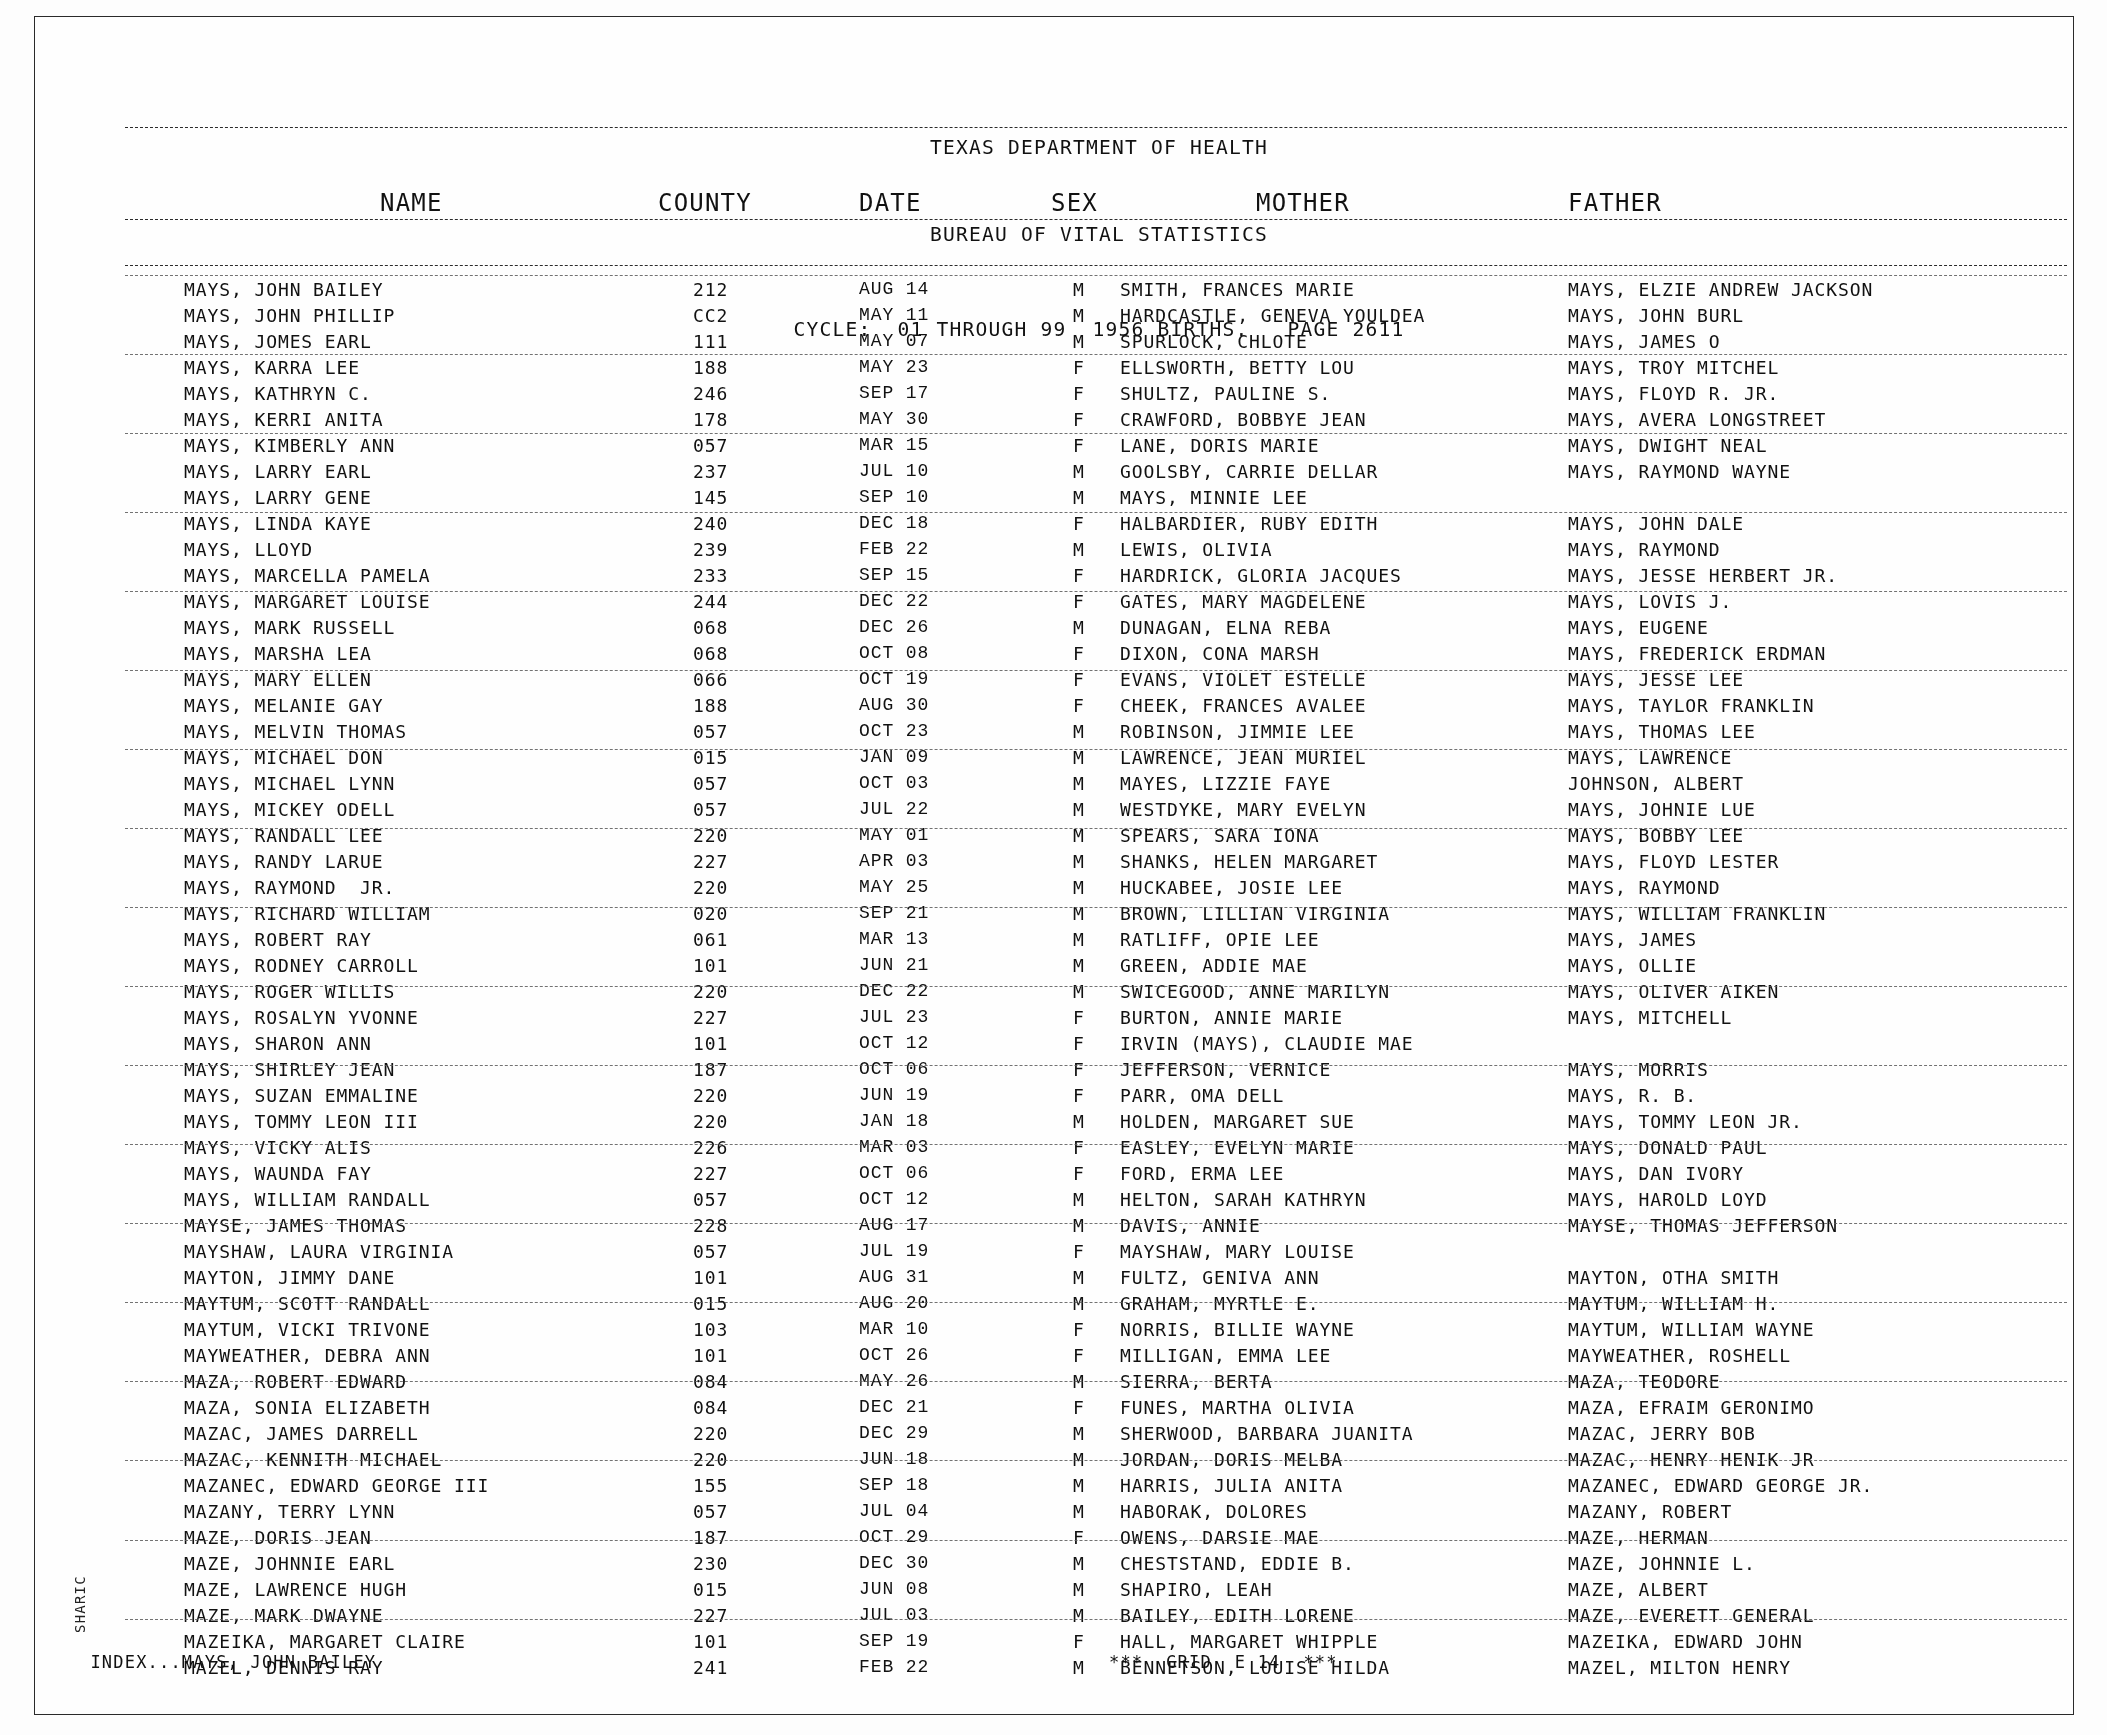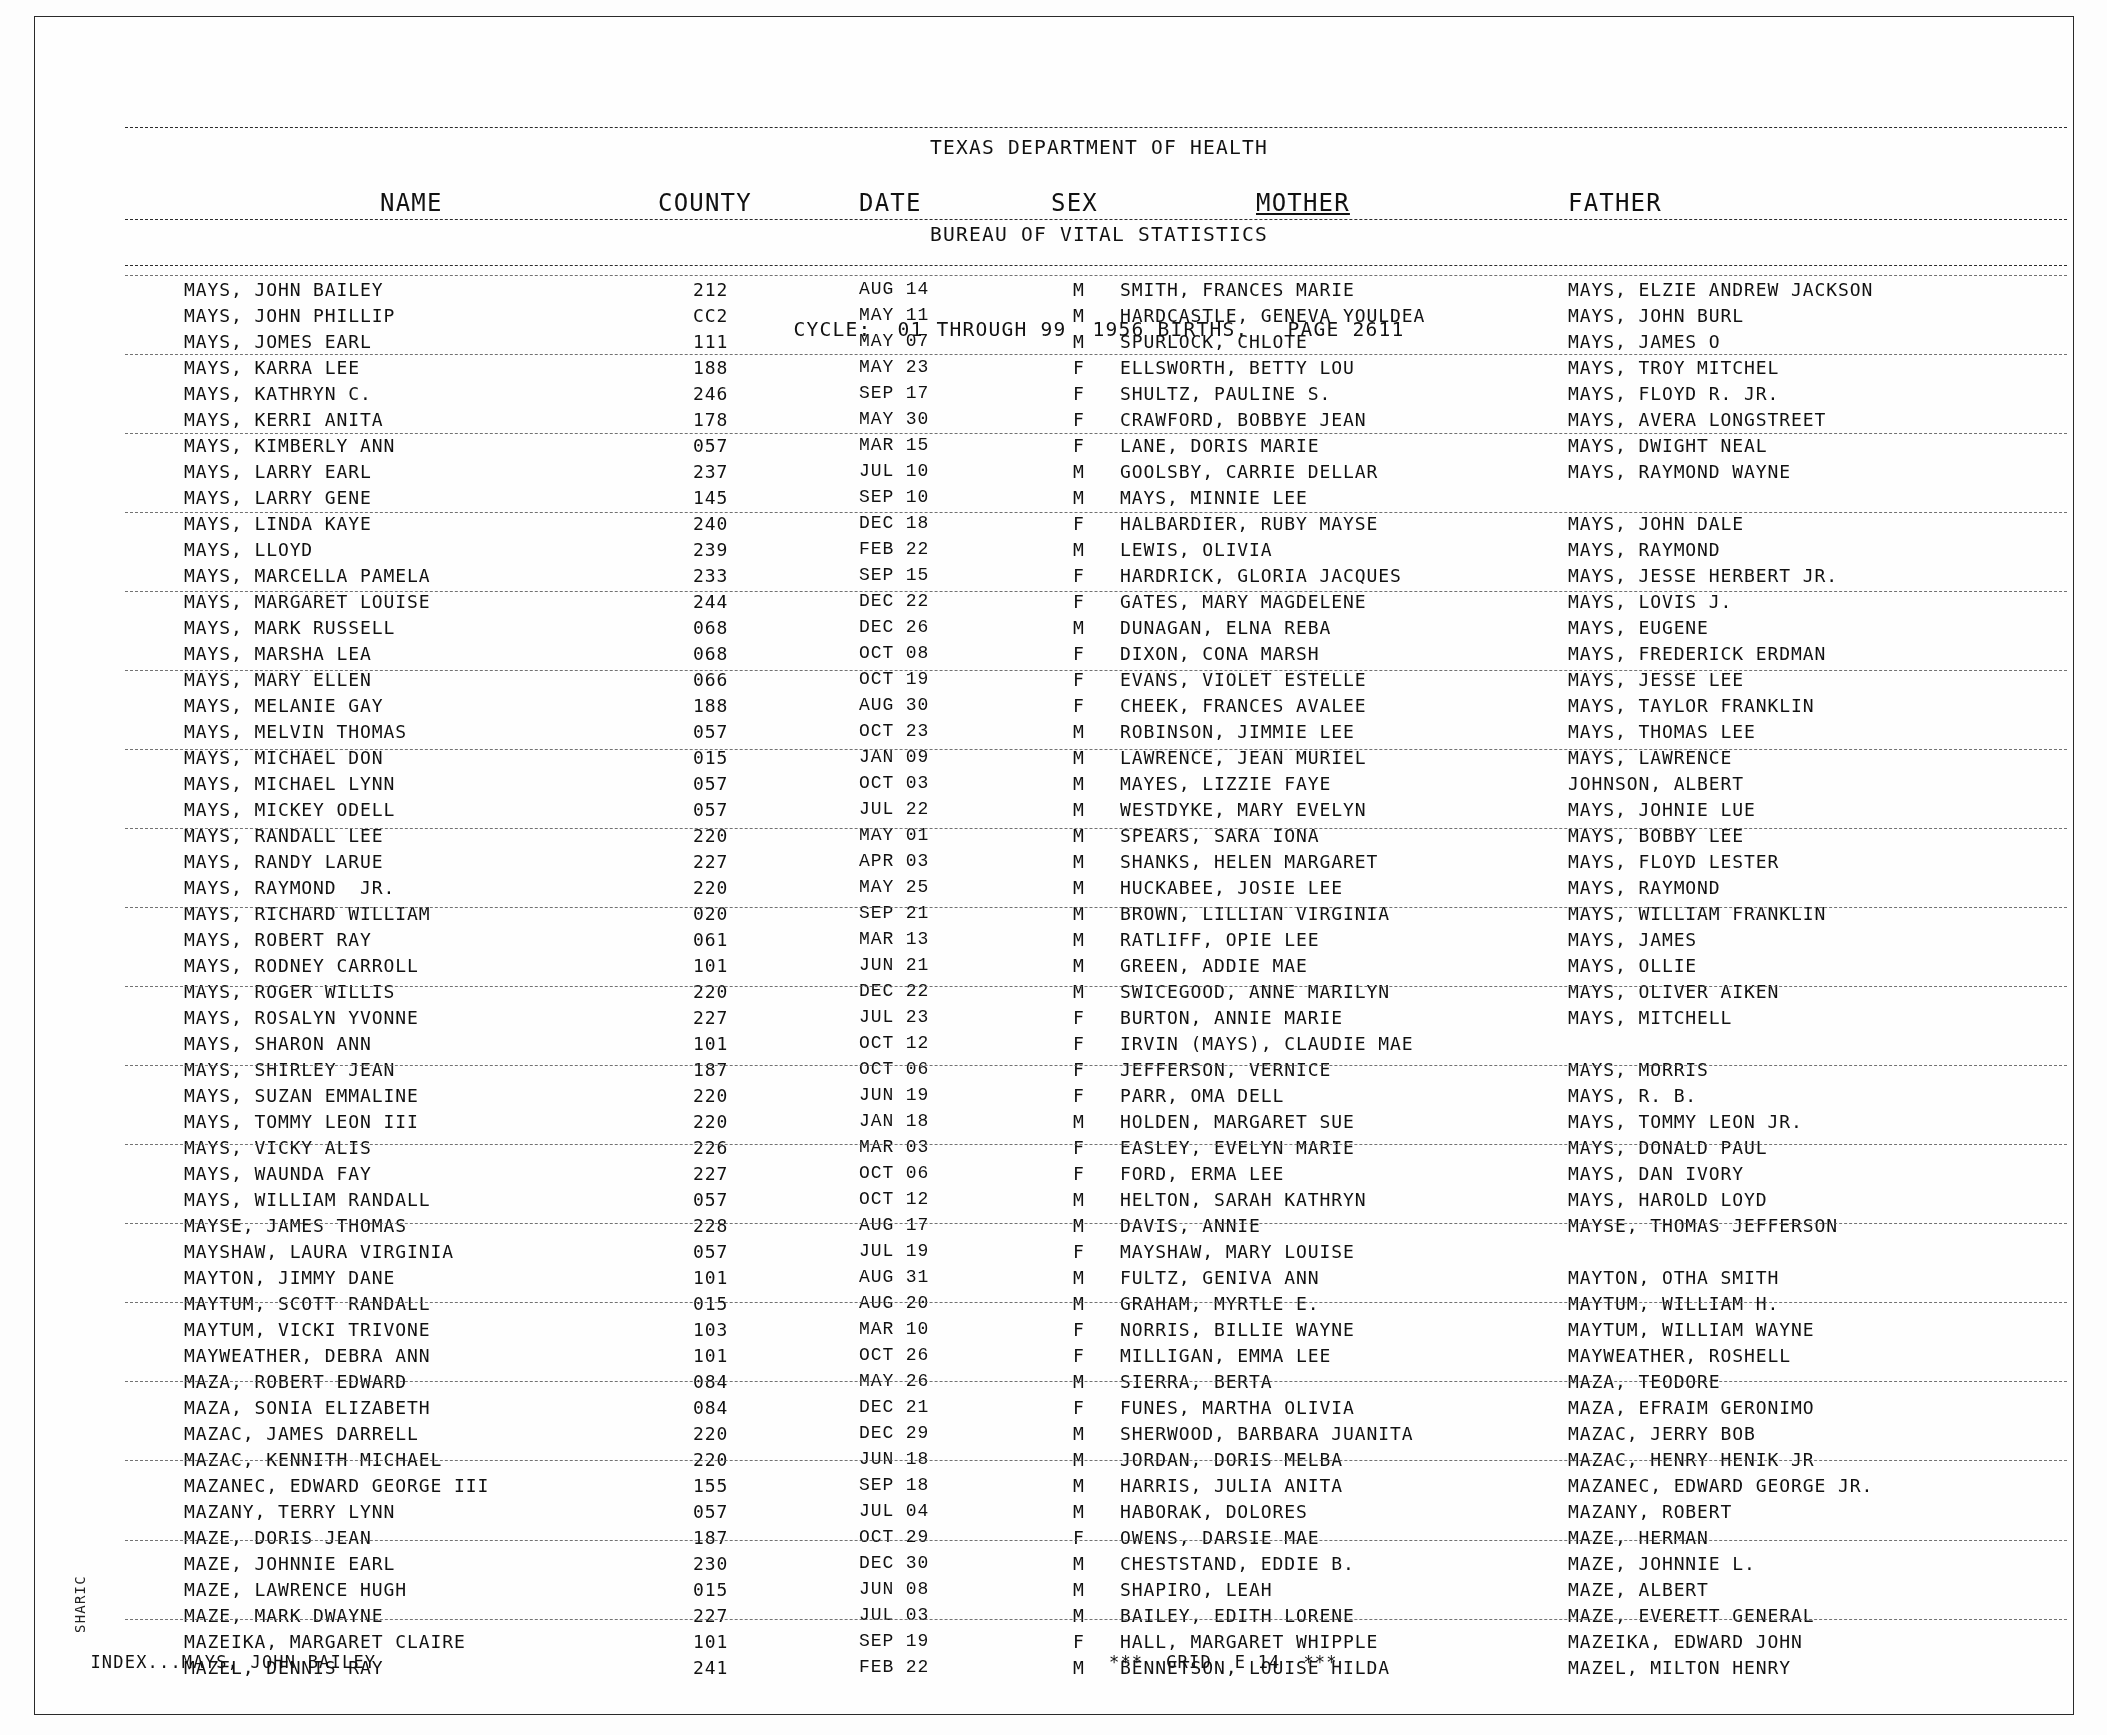--- a/index.html
+++ b/index.html
@@ -80,21 +80,21 @@
     letter-spacing: 1.2px;
   }
   .colhdr span {
     position: absolute;
     white-space: pre;
   }
   .ch-name   { left: 300px; }
   .ch-county { left: 578px; }
   .ch-date   { left: 779px; }
   .ch-sex    { left: 971px; }
-  .ch-mother { left: 1176px; text-decoration: underline; }
+  .ch-mother { left: 1176px; }
   .ch-father { left: 1488px; }
 
   
   .rows {
     position: absolute;
     top: 261px;
     left: 0;
     width: 100%;
   }
   .row {
@@ -190,21 +190,21 @@
       <div class="rows" id="rows">
           <div class="row"><span class="c-name">MAYS, JOHN BAILEY</span><span class="c-county">212</span><span class="c-date">AUG 14</span><span class="c-sex">M</span><span class="c-mother">SMITH, FRANCES MARIE</span><span class="c-father">MAYS, ELZIE ANDREW JACKSON</span></div>
           <div class="row"><span class="c-name">MAYS, JOHN PHILLIP</span><span class="c-county">CC2</span><span class="c-date">MAY 11</span><span class="c-sex">M</span><span class="c-mother">HARDCASTLE, GENEVA YOULDEA</span><span class="c-father">MAYS, JOHN BURL</span></div>
           <div class="row"><span class="c-name">MAYS, JOMES EARL</span><span class="c-county">111</span><span class="c-date">MAY 07</span><span class="c-sex">M</span><span class="c-mother">SPURLOCK, CHLOTE</span><span class="c-father">MAYS, JAMES O</span></div>
           <div class="row"><span class="c-name">MAYS, KARRA LEE</span><span class="c-county">188</span><span class="c-date">MAY 23</span><span class="c-sex">F</span><span class="c-mother">ELLSWORTH, BETTY LOU</span><span class="c-father">MAYS, TROY MITCHEL</span></div>
           <div class="row"><span class="c-name">MAYS, KATHRYN C.</span><span class="c-county">246</span><span class="c-date">SEP 17</span><span class="c-sex">F</span><span class="c-mother">SHULTZ, PAULINE S.</span><span class="c-father">MAYS, FLOYD R. JR.</span></div>
           <div class="row"><span class="c-name">MAYS, KERRI ANITA</span><span class="c-county">178</span><span class="c-date">MAY 30</span><span class="c-sex">F</span><span class="c-mother">CRAWFORD, BOBBYE JEAN</span><span class="c-father">MAYS, AVERA LONGSTREET</span></div>
           <div class="row"><span class="c-name">MAYS, KIMBERLY ANN</span><span class="c-county">057</span><span class="c-date">MAR 15</span><span class="c-sex">F</span><span class="c-mother">LANE, DORIS MARIE</span><span class="c-father">MAYS, DWIGHT NEAL</span></div>
           <div class="row"><span class="c-name">MAYS, LARRY EARL</span><span class="c-county">237</span><span class="c-date">JUL 10</span><span class="c-sex">M</span><span class="c-mother">GOOLSBY, CARRIE DELLAR</span><span class="c-father">MAYS, RAYMOND WAYNE</span></div>
           <div class="row"><span class="c-name">MAYS, LARRY GENE</span><span class="c-county">145</span><span class="c-date">SEP 10</span><span class="c-sex">M</span><span class="c-mother">MAYS, MINNIE LEE</span><span class="c-father"></span></div>
-          <div class="row"><span class="c-name">MAYS, LINDA KAYE</span><span class="c-county">240</span><span class="c-date">DEC 18</span><span class="c-sex">F</span><span class="c-mother">HALBARDIER, RUBY MAYSE</span><span class="c-father">MAYS, JOHN DALE</span></div>
+          <div class="row"><span class="c-name">MAYS, LINDA KAYE</span><span class="c-county">240</span><span class="c-date">DEC 18</span><span class="c-sex">F</span><span class="c-mother">HALBARDIER, RUBY EDITH</span><span class="c-father">MAYS, JOHN DALE</span></div>
           <div class="row"><span class="c-name">MAYS, LLOYD</span><span class="c-county">239</span><span class="c-date">FEB 22</span><span class="c-sex">M</span><span class="c-mother">LEWIS, OLIVIA</span><span class="c-father">MAYS, RAYMOND</span></div>
           <div class="row"><span class="c-name">MAYS, MARCELLA PAMELA</span><span class="c-county">233</span><span class="c-date">SEP 15</span><span class="c-sex">F</span><span class="c-mother">HARDRICK, GLORIA JACQUES</span><span class="c-father">MAYS, JESSE HERBERT JR.</span></div>
           <div class="row"><span class="c-name">MAYS, MARGARET LOUISE</span><span class="c-county">244</span><span class="c-date">DEC 22</span><span class="c-sex">F</span><span class="c-mother">GATES, MARY MAGDELENE</span><span class="c-father">MAYS, LOVIS J.</span></div>
           <div class="row"><span class="c-name">MAYS, MARK RUSSELL</span><span class="c-county">068</span><span class="c-date">DEC 26</span><span class="c-sex">M</span><span class="c-mother">DUNAGAN, ELNA REBA</span><span class="c-father">MAYS, EUGENE</span></div>
           <div class="row"><span class="c-name">MAYS, MARSHA LEA</span><span class="c-county">068</span><span class="c-date">OCT 08</span><span class="c-sex">F</span><span class="c-mother">DIXON, CONA MARSH</span><span class="c-father">MAYS, FREDERICK ERDMAN</span></div>
           <div class="row"><span class="c-name">MAYS, MARY ELLEN</span><span class="c-county">066</span><span class="c-date">OCT 19</span><span class="c-sex">F</span><span class="c-mother">EVANS, VIOLET ESTELLE</span><span class="c-father">MAYS, JESSE LEE</span></div>
           <div class="row"><span class="c-name">MAYS, MELANIE GAY</span><span class="c-county">188</span><span class="c-date">AUG 30</span><span class="c-sex">F</span><span class="c-mother">CHEEK, FRANCES AVALEE</span><span class="c-father">MAYS, TAYLOR FRANKLIN</span></div>
           <div class="row"><span class="c-name">MAYS, MELVIN THOMAS</span><span class="c-county">057</span><span class="c-date">OCT 23</span><span class="c-sex">M</span><span class="c-mother">ROBINSON, JIMMIE LEE</span><span class="c-father">MAYS, THOMAS LEE</span></div>
           <div class="row"><span class="c-name">MAYS, MICHAEL DON</span><span class="c-county">015</span><span class="c-date">JAN 09</span><span class="c-sex">M</span><span class="c-mother">LAWRENCE, JEAN MURIEL</span><span class="c-father">MAYS, LAWRENCE</span></div>
           <div class="row"><span class="c-name">MAYS, MICHAEL LYNN</span><span class="c-county">057</span><span class="c-date">OCT 03</span><span class="c-sex">M</span><span class="c-mother">MAYES, LIZZIE FAYE</span><span class="c-father">JOHNSON, ALBERT</span></div>

